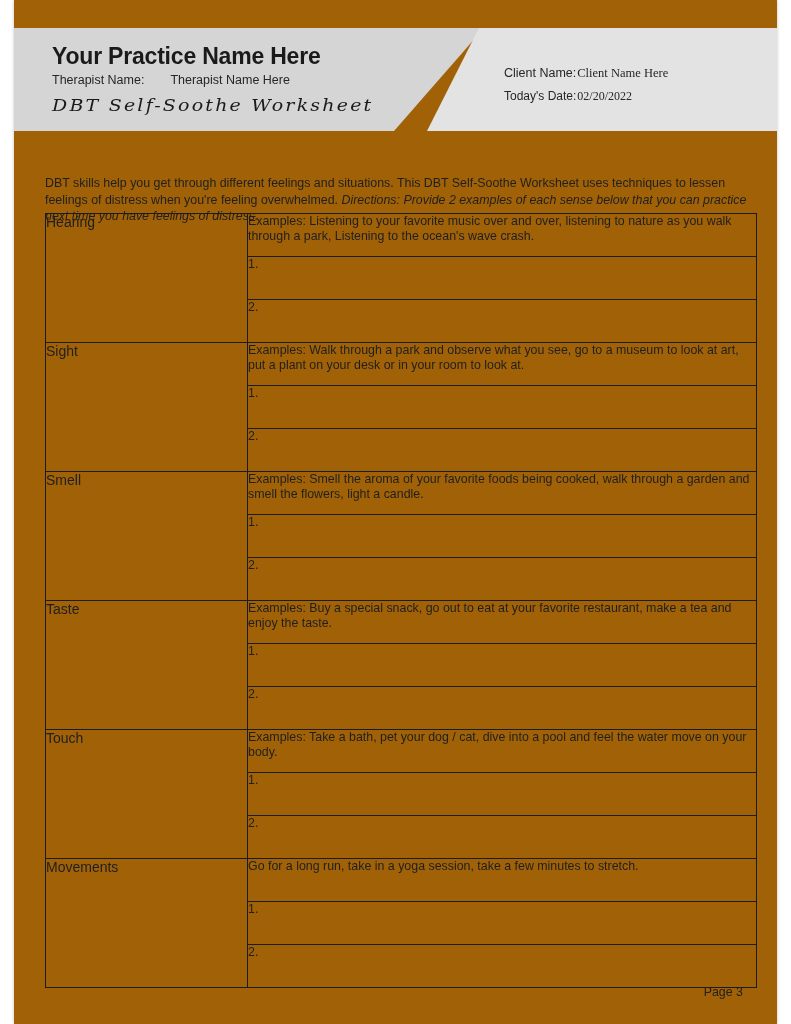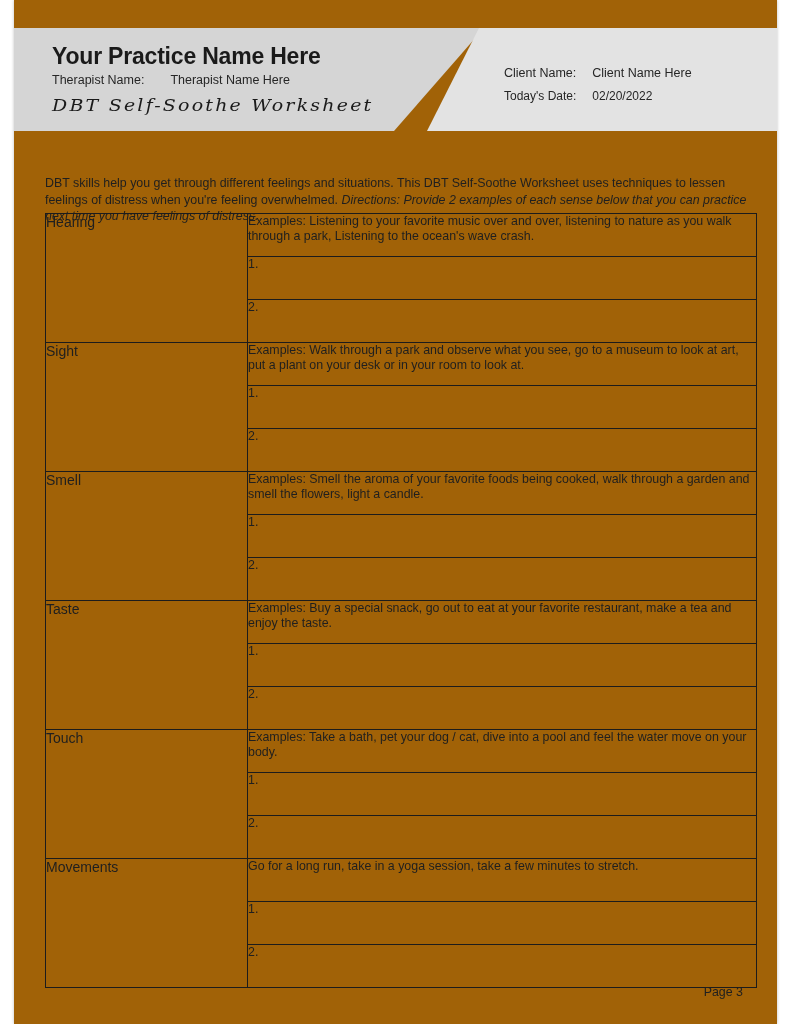--- a/index.html
+++ b/index.html
@@ -91,21 +91,21 @@
   }
   .date-line {
     position: absolute;
     left: 490px;
     top: 61px;
     font-size: 12px;
     color: #262626;
     white-space: nowrap;
   }
   .client-line .value,
-  .date-line .value { margin-left: 16px; }
+  .date-line .value { margin-left: 1px; font-family: Liberation Serif, serif; }
 
   
   .intro {
     position: absolute;
     left: 31px;
     top: 151px;
     width: 705px;
     font-size: 12.4px;
     line-height: 16.5px;
     color: #1f1f1f;

